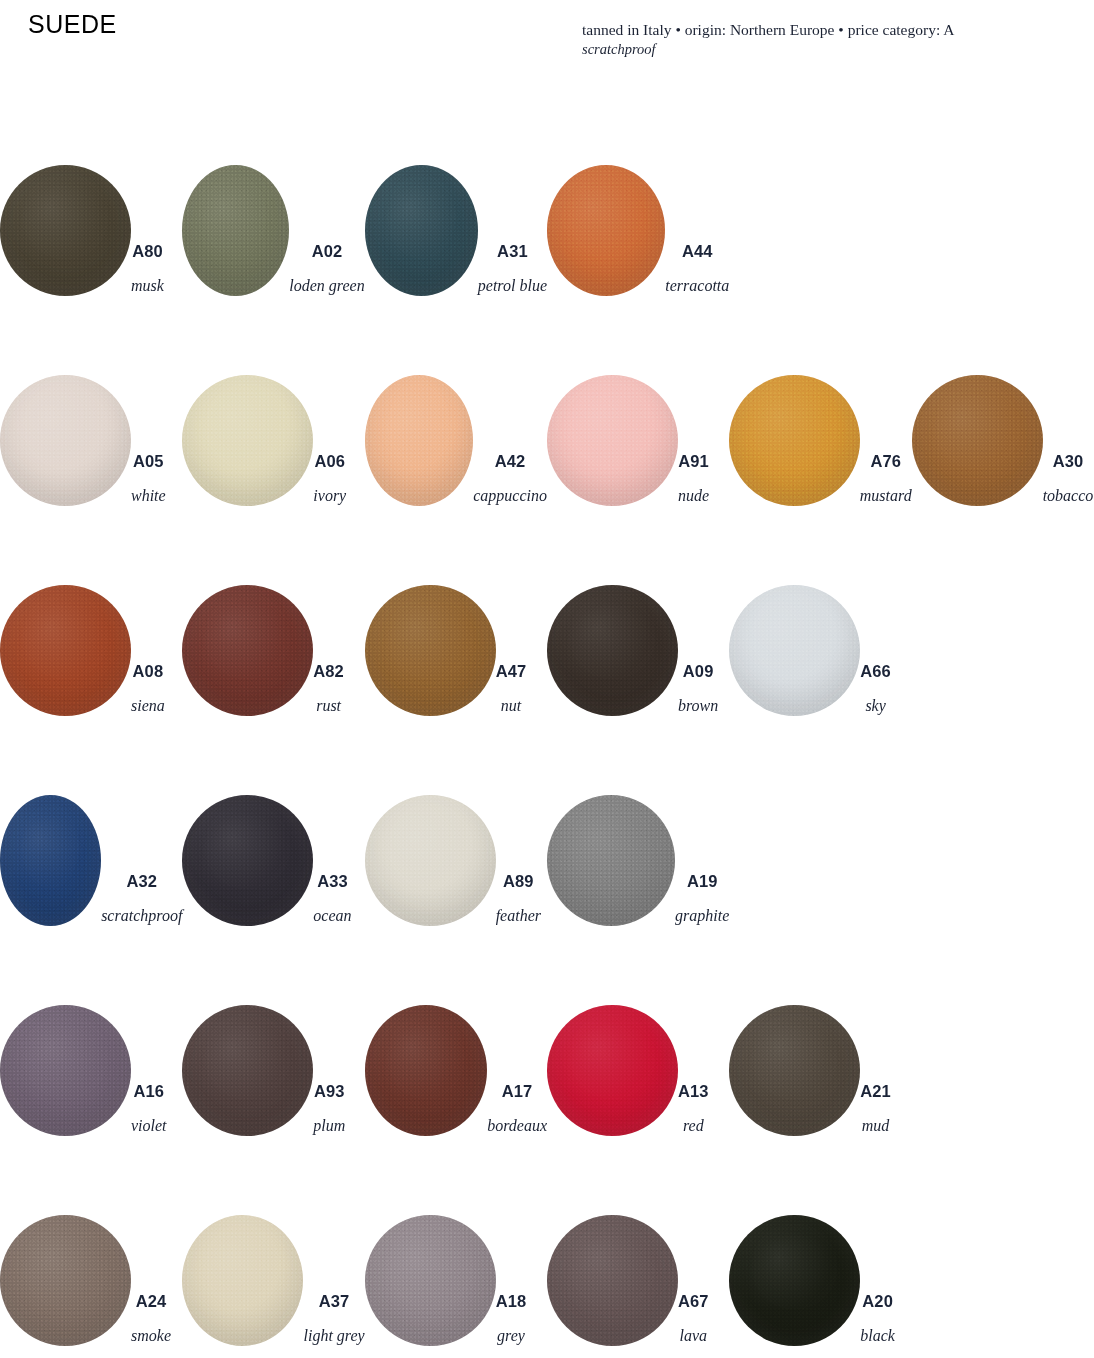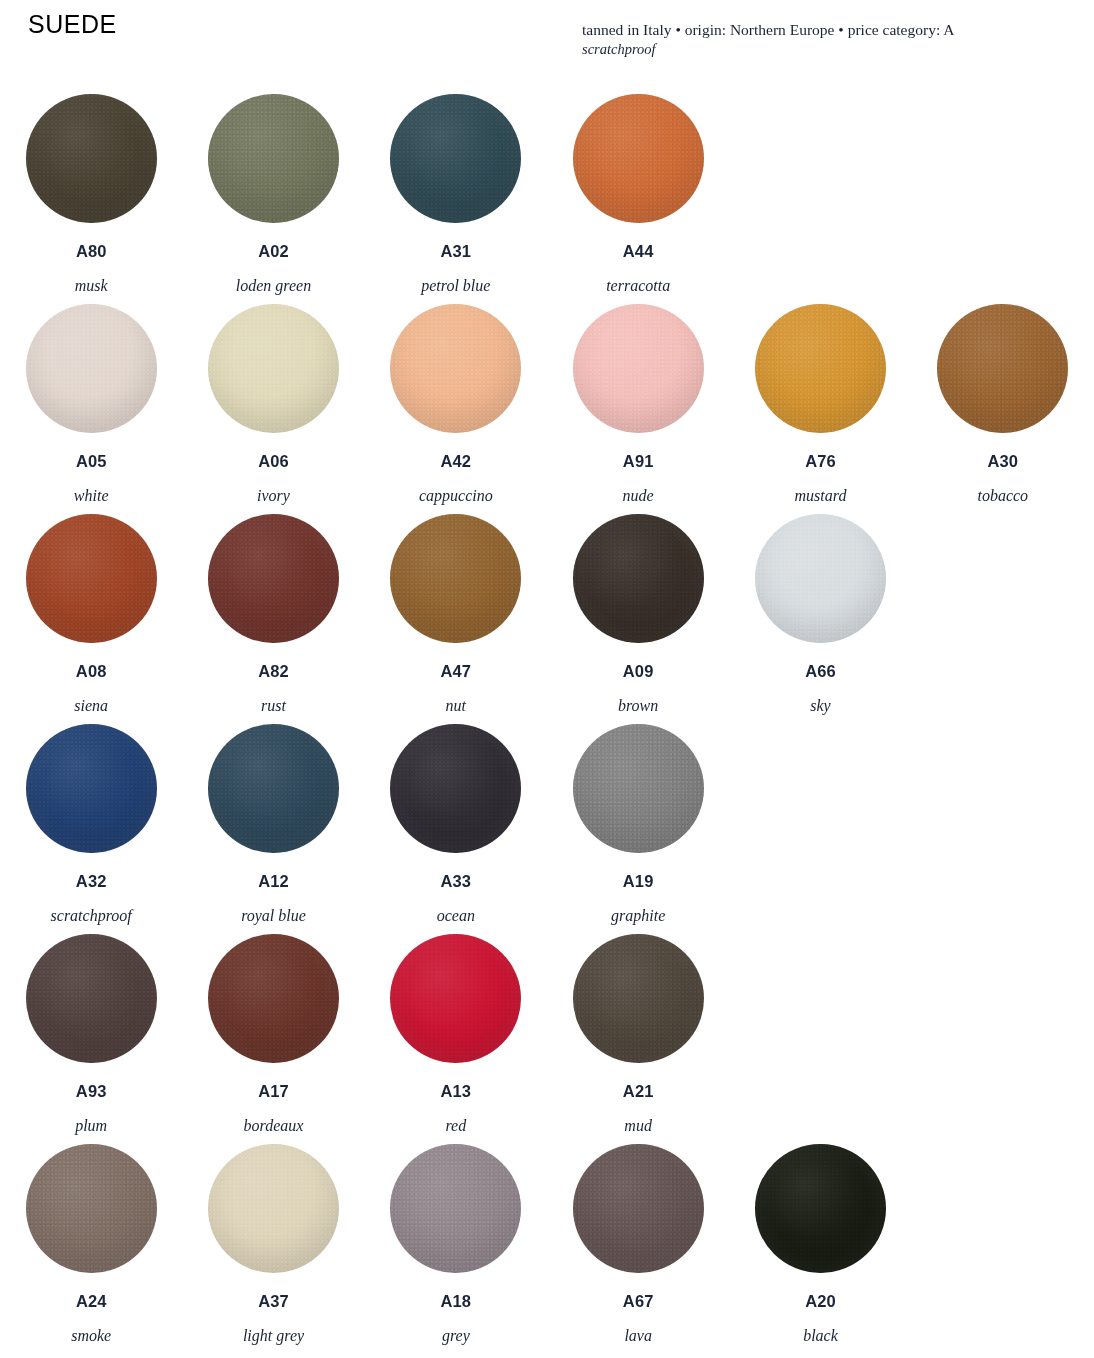--- a/index.html
+++ b/index.html
@@ -59,22 +59,22 @@
   }
   .swatch-row {
     display: flex;
     width: 1094px;
     height: 210px;
   }
   .swatch-cell {
     width: 182.333px;
     flex: 0 0 182.333px;
     display: flex;
-    flex-direction: column;
-    align-items: center;
+    flex-direction: row;
+    align-items: flex-end;
     position: relative;
   }
   .swatch-cell.empty {
     visibility: hidden;
   }
 
   .swatch-disc {
     width: 131px;
     height: 131px;
     border-radius: 50%;
@@ -260,43 +260,50 @@
     </div>
     <div class="swatch-row">
       <div class="swatch-cell">
         <div class="swatch-disc" style="background: rgb(29, 60, 110);"></div>
         <div class="swatch-labels">
           <div class="swatch-code">A32</div>
           <div class="swatch-name">scratchproof</div>
         </div>
       </div>
       <div class="swatch-cell">
-        <div class="swatch-disc" style="background: rgb(42, 68, 86);"></div>
-        <div class="swatch-labels">
-          <div class="swatch-code">A12</div>
-          <div class="swatch-name">royal blue</div>
-        </div>
-      </div>
-      <div class="swatch-cell">
         <div class="swatch-disc" style="background: rgb(43, 40, 48);"></div>
         <div class="swatch-labels">
           <div class="swatch-code">A33</div>
           <div class="swatch-name">ocean</div>
         </div>
       </div>
       <div class="swatch-cell">
+        <div class="swatch-disc" style="background: rgb(221, 217, 205);"></div>
+        <div class="swatch-labels">
+          <div class="swatch-code">A89</div>
+          <div class="swatch-name">feather</div>
+        </div>
+      </div>
+      <div class="swatch-cell">
         <div class="swatch-disc" style="background: rgb(124, 124, 124);"></div>
         <div class="swatch-labels">
           <div class="swatch-code">A19</div>
           <div class="swatch-name">graphite</div>
         </div>
       </div>
     </div>
     <div class="swatch-row">
       <div class="swatch-cell">
+        <div class="swatch-disc" style="background: rgb(106, 92, 109);"></div>
+        <div class="swatch-labels">
+          <div class="swatch-code">A16</div>
+          <div class="swatch-name">violet</div>
+        </div>
+      </div>
+      <div class="swatch-cell">
         <div class="swatch-disc" style="background: rgb(75, 59, 57);"></div>
         <div class="swatch-labels">
           <div class="swatch-code">A93</div>
           <div class="swatch-name">plum</div>
         </div>
       </div>
       <div class="swatch-cell">
         <div class="swatch-disc" style="background: rgb(101, 48, 38);"></div>
         <div class="swatch-labels">
           <div class="swatch-code">A17</div>

